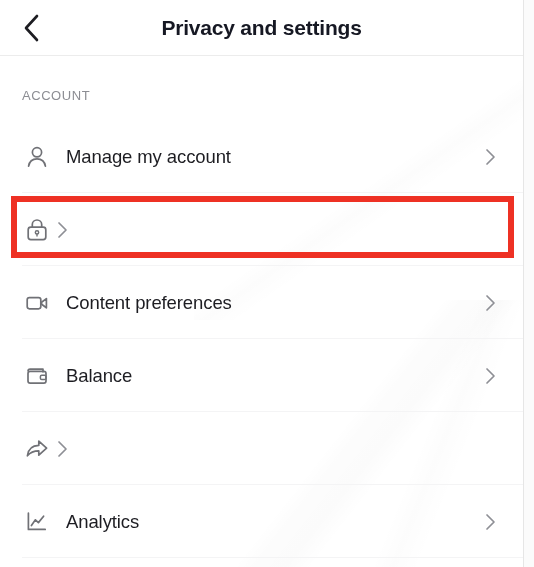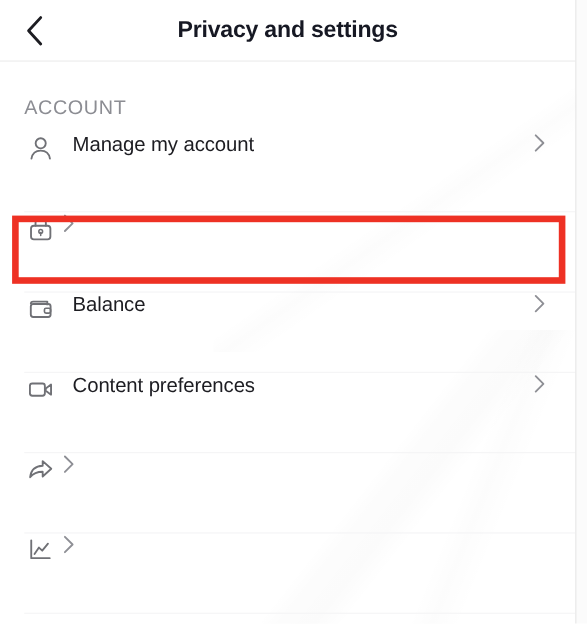--- a/index.html
+++ b/index.html
@@ -104,40 +104,40 @@
     font-weight: bold;
     color: #161823;
     letter-spacing: -0.2px;
   }
 
   
   .section-label {
     position: absolute;
     left: 22px;
     top: 88px;
-    font-size: 18px;
+    font-size: 13px;
     color: #8c8d93;
     letter-spacing: 0.55px;
     z-index: 3;
   }
 
   
   .list {
     position: absolute;
     left: 0;
     top: 120px;
     width: 523px;
     z-index: 3;
   }
 
   .row {
     position: relative;
     height: 73px;
     display: flex;
-    align-items: flex-start;
+    align-items: center;
     padding-left: 22px;
     padding-right: 22px;
     box-sizing: border-box;
     cursor: pointer;
     background: transparent;
   }
   .row .divider {
     position: absolute;
     left: 22px;
     right: 0;
@@ -247,72 +247,73 @@
         <svg width="14" height="20" viewBox="0 0 14 20" fill="none">
           <path d="M4 3 L11 10 L4 17" stroke="#8e8f95" stroke-width="1.7" stroke-linecap="round" stroke-linejoin="round"></path>
         </svg>
       </div>
       <div class="divider"></div>
     </div>
 
     <div class="row">
       <div class="row-icon">
         <svg width="26" height="26" viewBox="0 0 26 26" fill="none">
+          <rect x="3.2" y="7.6" width="13.6" height="11.2" rx="2.2" stroke="#707176" stroke-width="1.7"></rect>
+          <path d="M17.6 12.2 L22.4 8.6 V17.8 L17.6 14.2 Z" stroke="#707176" stroke-width="1.7" stroke-linejoin="round"></path>
+        </svg>
+      </div>
+      <div class="row-label">Content preferences</div>
+      <div class="row-chevron">
+        <svg width="14" height="20" viewBox="0 0 14 20" fill="none">
+          <path d="M4 3 L11 10 L4 17" stroke="#8e8f95" stroke-width="1.7" stroke-linecap="round" stroke-linejoin="round"></path>
+        </svg>
+      </div>
+      <div class="divider"></div>
+    </div>
+
+    <div class="row">
+      <div class="row-icon">
+        <svg width="26" height="26" viewBox="0 0 26 26" fill="none">
           <path d="M4 8.4 C4 7.2 5 6.2 6.2 6.2 H19 V9.4" stroke="#707176" stroke-width="1.7" stroke-linejoin="round"></path>
           <rect x="4" y="8.4" width="18" height="11.8" rx="2.2" stroke="#707176" stroke-width="1.7"></rect>
           <rect x="16.4" y="12.2" width="5.6" height="4.4" rx="1.4" stroke="#707176" stroke-width="1.5"></rect>
         </svg>
       </div>
       <div class="row-label">Balance</div>
       <div class="row-chevron">
         <svg width="14" height="20" viewBox="0 0 14 20" fill="none">
           <path d="M4 3 L11 10 L4 17" stroke="#8e8f95" stroke-width="1.7" stroke-linecap="round" stroke-linejoin="round"></path>
         </svg>
       </div>
       <div class="divider"></div>
     </div>
 
     <div class="row">
       <div class="row-icon">
         <svg width="26" height="26" viewBox="0 0 26 26" fill="none">
-          <rect x="3.2" y="7.6" width="13.6" height="11.2" rx="2.2" stroke="#707176" stroke-width="1.7"></rect>
-          <path d="M17.6 12.2 L22.4 8.6 V17.8 L17.6 14.2 Z" stroke="#707176" stroke-width="1.7" stroke-linejoin="round"></path>
-        </svg>
-      </div>
-      <div class="row-label">Content preferences</div>
-      <div class="row-chevron">
-        <svg width="14" height="20" viewBox="0 0 14 20" fill="none">
-          <path d="M4 3 L11 10 L4 17" stroke="#8e8f95" stroke-width="1.7" stroke-linecap="round" stroke-linejoin="round"></path>
-        </svg>
-      </div>
-      <div class="divider"></div>
-    </div>
-
-    <div class="row">
-      <div class="row-icon">
-        <svg width="26" height="26" viewBox="0 0 26 26" fill="none">
           <path d="M3.4 19.8 C4.2 13.2 8.4 9.6 14.8 9.4 V5.2 L22.6 12.2 L14.8 19.2 V14.9
                    C9.8 14.9 6.2 16.4 3.4 19.8 Z" stroke="#707176" stroke-width="1.7" stroke-linejoin="round" fill="none"></path>
         </svg>
       </div>
       <div class="row-chevron">
         <svg width="14" height="20" viewBox="0 0 14 20" fill="none">
           <path d="M4 3 L11 10 L4 17" stroke="#8e8f95" stroke-width="1.7" stroke-linecap="round" stroke-linejoin="round"></path>
         </svg>
       </div>
       <div class="divider"></div>
     </div>
 
     <div class="row">
       <div class="row-icon">
         <svg width="26" height="26" viewBox="0 0 26 26" fill="none">
           <path d="M4.4 4.2 V20.4 H21.2" stroke="#707176" stroke-width="1.7" stroke-linecap="round" stroke-linejoin="round"></path>
           <path d="M7.4 16.6 L11.4 10.8 L14.4 13.6 L19.6 7.2" stroke="#707176" stroke-width="1.7" stroke-linecap="round" stroke-linejoin="round"></path>
         </svg>
       </div>
+      <div class="row-label">Analytics</div>
       <div class="row-chevron">
         <svg width="14" height="20" viewBox="0 0 14 20" fill="none">
           <path d="M4 3 L11 10 L4 17" stroke="#8e8f95" stroke-width="1.7" stroke-linecap="round" stroke-linejoin="round"></path>
         </svg>
       </div>
       <div class="divider"></div>
     </div>
 
   </div>
 

